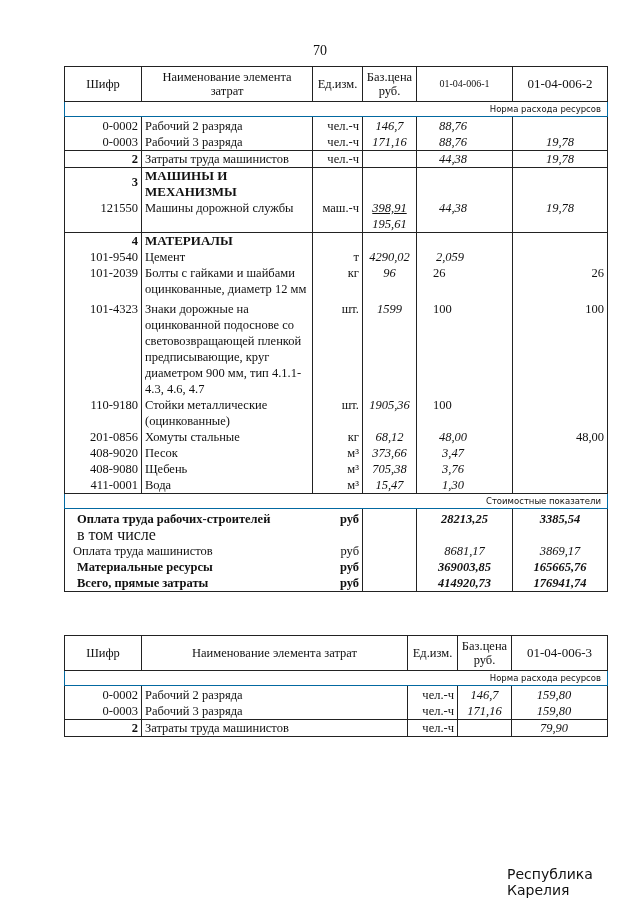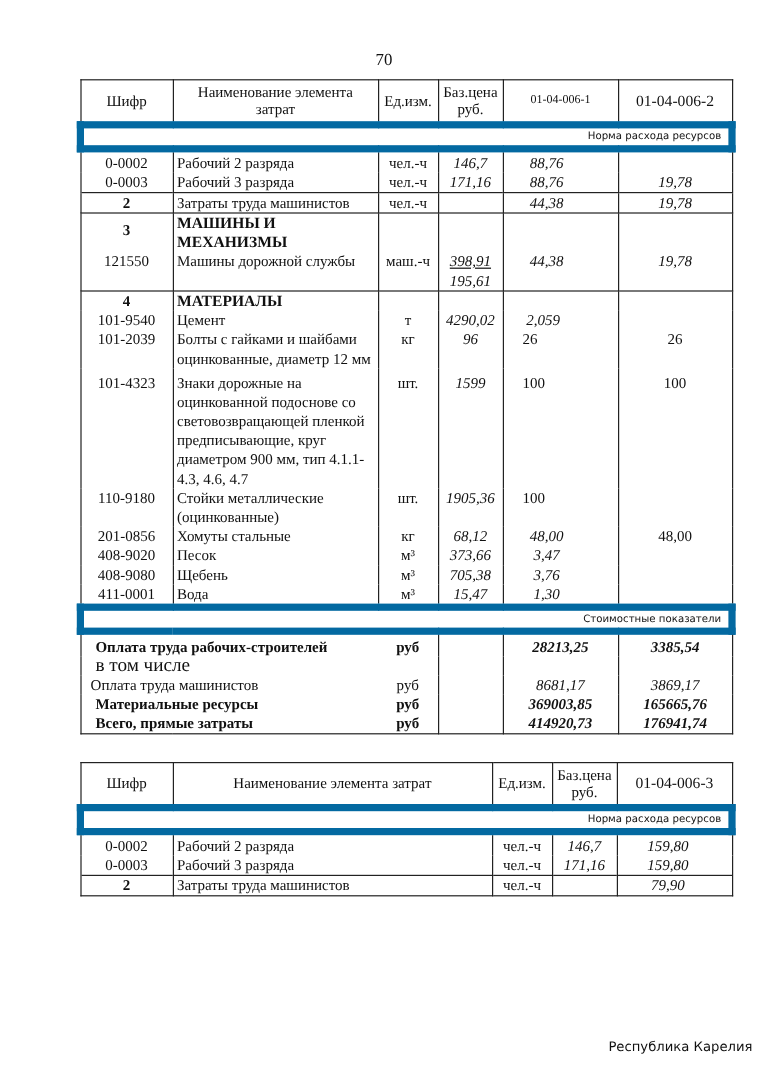--- a/index.html
+++ b/index.html
@@ -3,31 +3,31 @@
 <meta charset="utf-8">
 <style>
   html,body{margin:0;padding:0;background:#fff;}
   body{width:640px;height:905px;position:relative;font-family:"Liberation Serif","DejaVu Serif",serif;color:#111;overflow:hidden;}
   .pagenum{position:absolute;top:43px;left:0;width:640px;text-align:center;font-size:14px;}
   table{border-collapse:collapse;position:absolute;left:64px;font-size:12.5px;table-layout:fixed;}
   td{padding:0 3px;vertical-align:top;line-height:16px;}
   .t1{top:66px;width:543px;}
   .t2{top:635px;width:543px;}
   .hdr td{border:1px solid #222;text-align:center;vertical-align:middle;height:34px;line-height:14px;}
-  .norm td{border:6px solid #0369a1;text-align:right;font-family:"DejaVu Sans","Liberation Sans",sans-serif;font-size:8.5px;height:14px;line-height:14px;padding-right:6px;}
-  .c{text-align:center;}
+  .norm td{border:1px solid #0369a1;text-align:right;font-family:"DejaVu Sans","Liberation Sans",sans-serif;font-size:8.5px;height:14px;line-height:14px;padding-right:6px;}
+  .c{text-align:right;}
   .r{text-align:center;font-style:italic;}
   .b{font-weight:bold;}
   .vl td{border-left:1px solid #222;border-right:1px solid #222;}
   .topb td{border-top:1px solid #222;}
   .botb td{border-bottom:1px solid #222;}
   .pad td{padding-top:1px;}
   .sec td.name{font-weight:bold;font-size:13px;}
   .u{text-decoration:underline;}
-  .footer{position:absolute;top:866px;left:507px;font-family:"DejaVu Sans","Liberation Sans",sans-serif;font-size:11px;}
+  .footer{position:absolute;top:866px;left:507px;font-family:"DejaVu Sans","Liberation Sans",sans-serif;font-size:14px;}
   .num1{padding-right:26px;}
 </style>
 </head>
 <body>
 
 <div class="pagenum">70</div>
 
 <table class="t1">
   <colgroup>
     <col style="width:77px">

